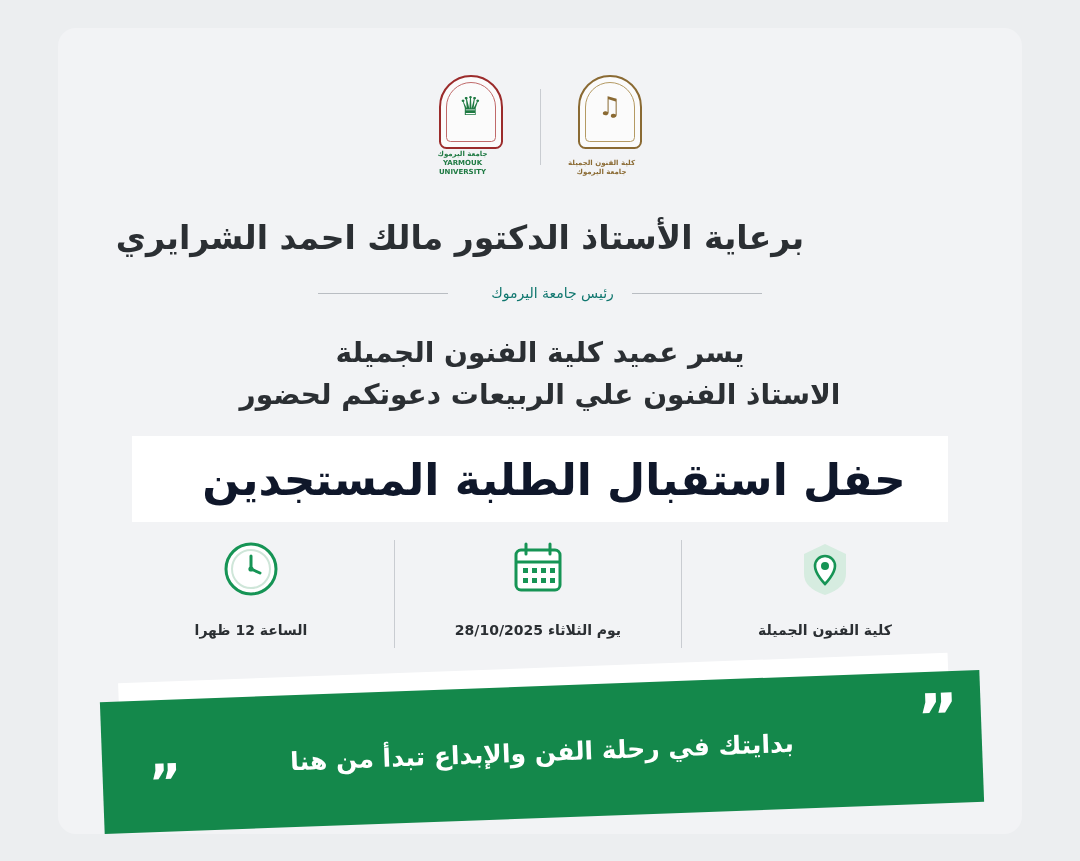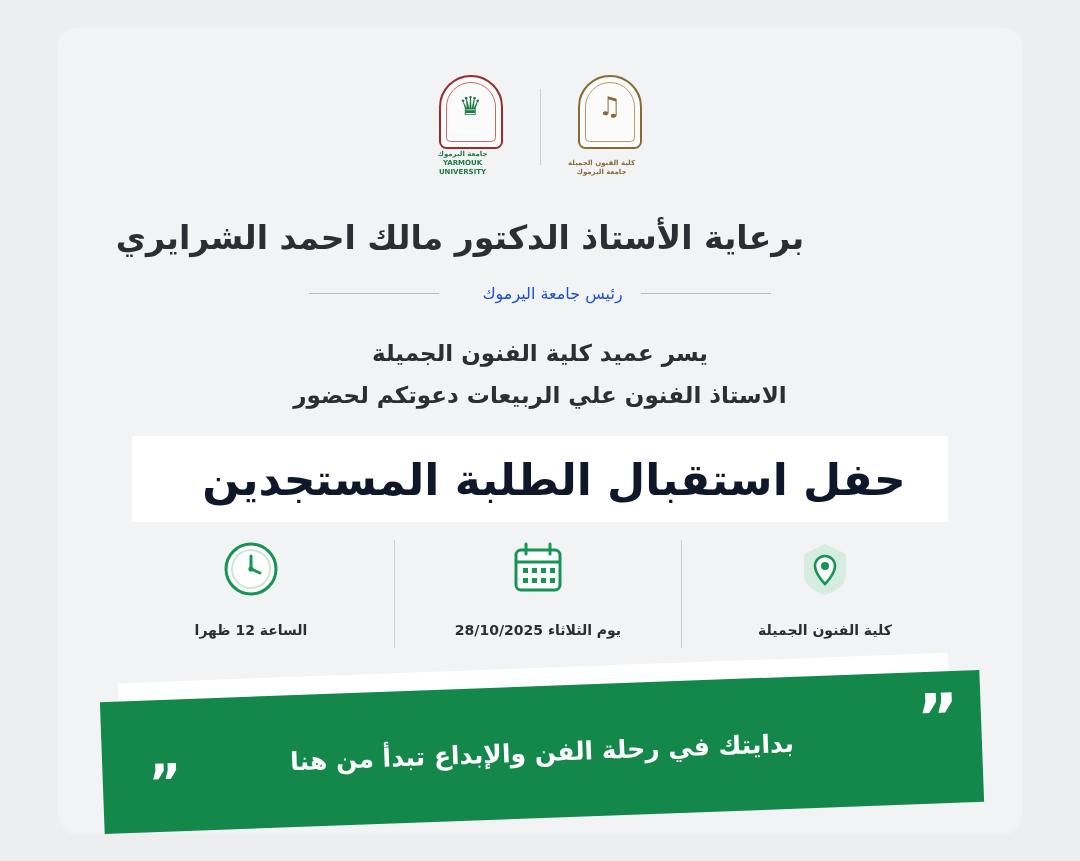--- a/index.html
+++ b/index.html
@@ -118,30 +118,30 @@
     align-items: center;
     justify-content: center;
     gap: 18px;
   }
   .subrule .line {
     width: 130px;
     height: 1px;
     background: #b9bdc2;
   }
   .subrule .label {
-    font-size: 16px;
-    color: #1d4ed8;
+    font-size: 14px;
+    color: #0f766e;
     margin-left: 25px;
   }
   .invite {
     position: absolute;
     top: 332px;
     left: 0;
     width: 1080px;
-    font-size: 23px;
+    font-size: 28px;
     font-weight: bold;
     color: #2b2f33;
     line-height: 42px;
   }
   
   .title-band {
     position: absolute;
     left: 132px;
     top: 436px;
     width: 816px;

